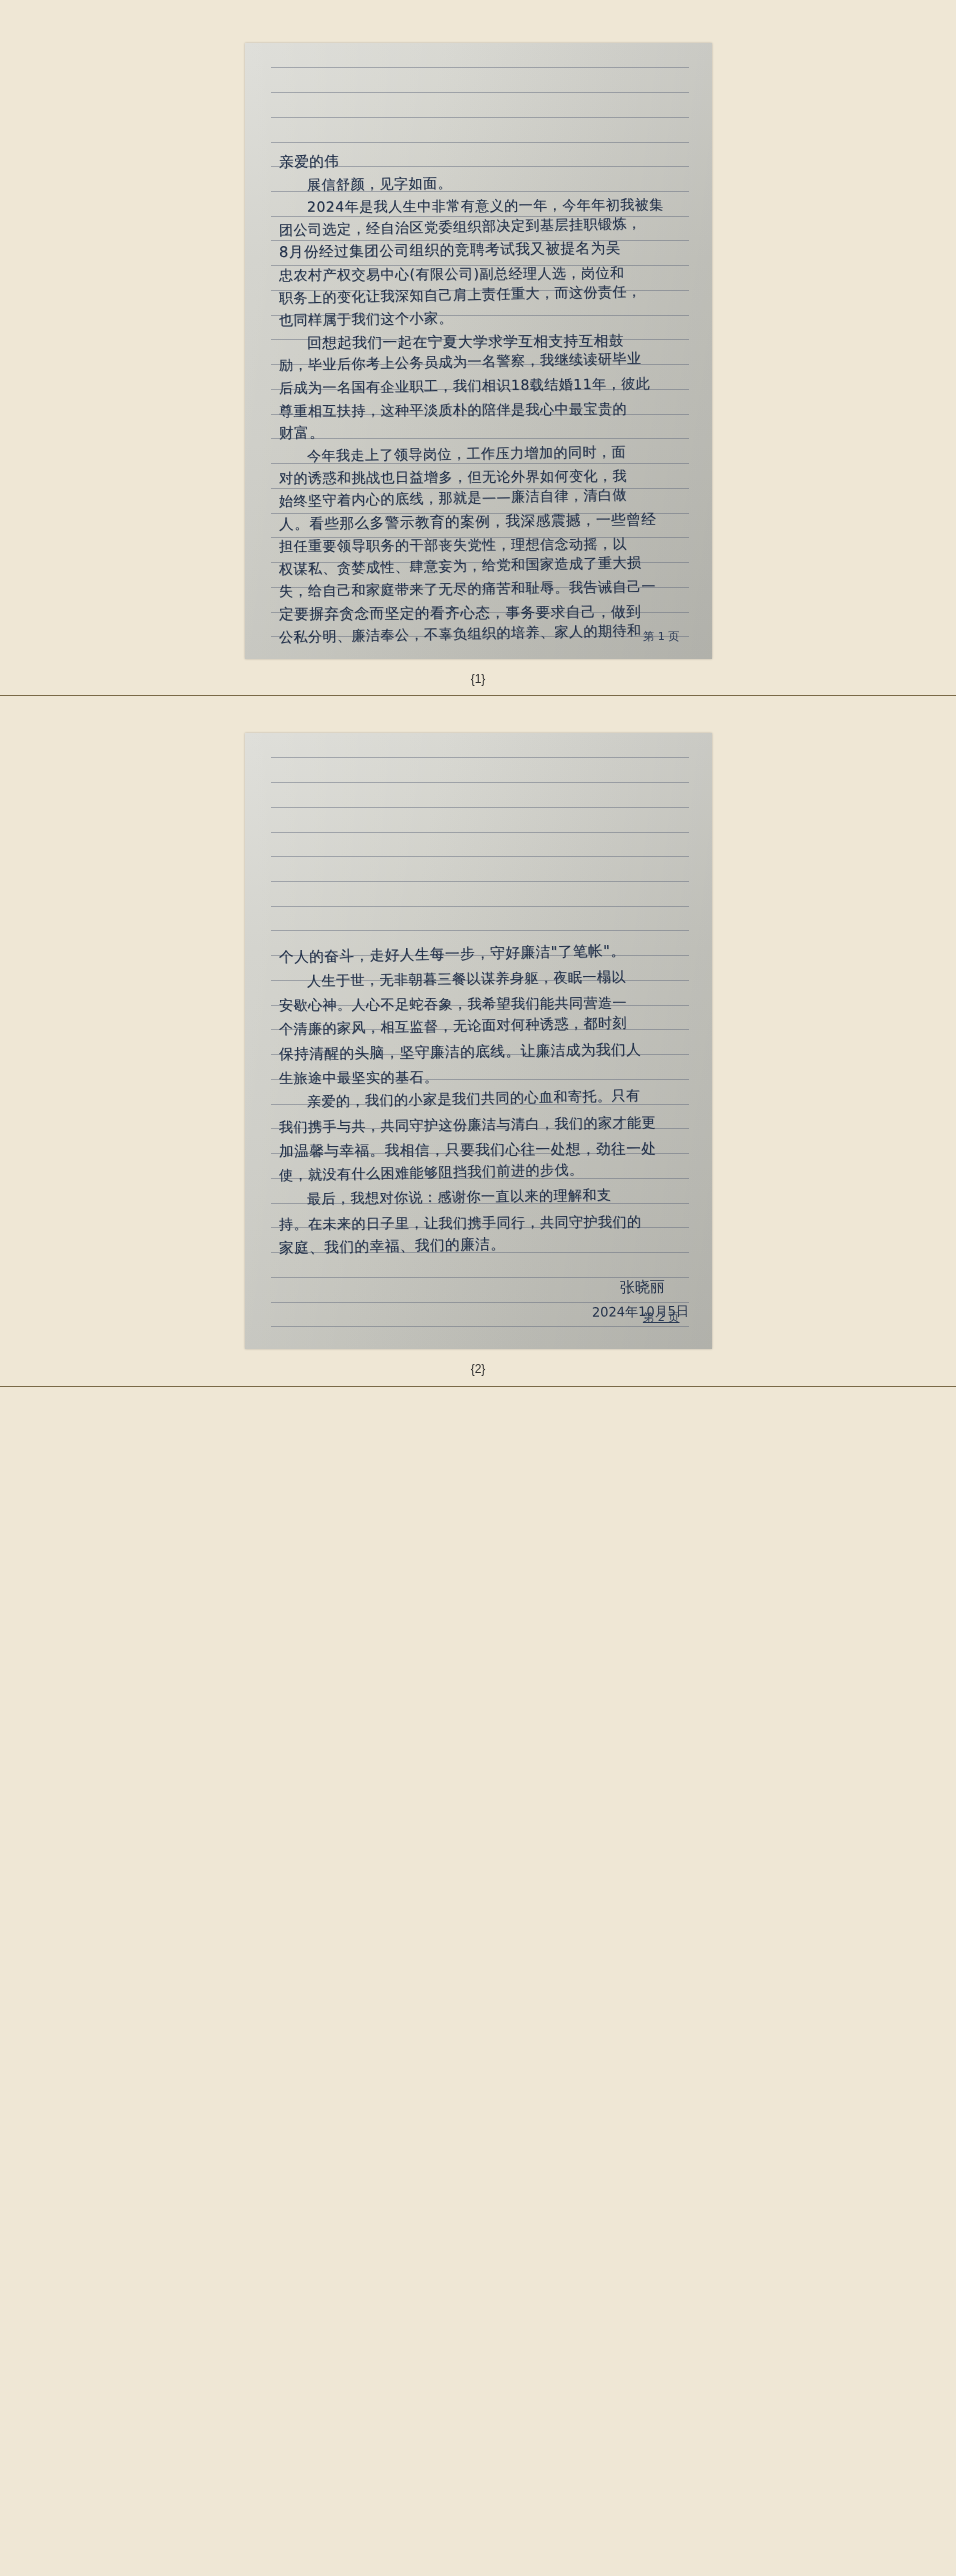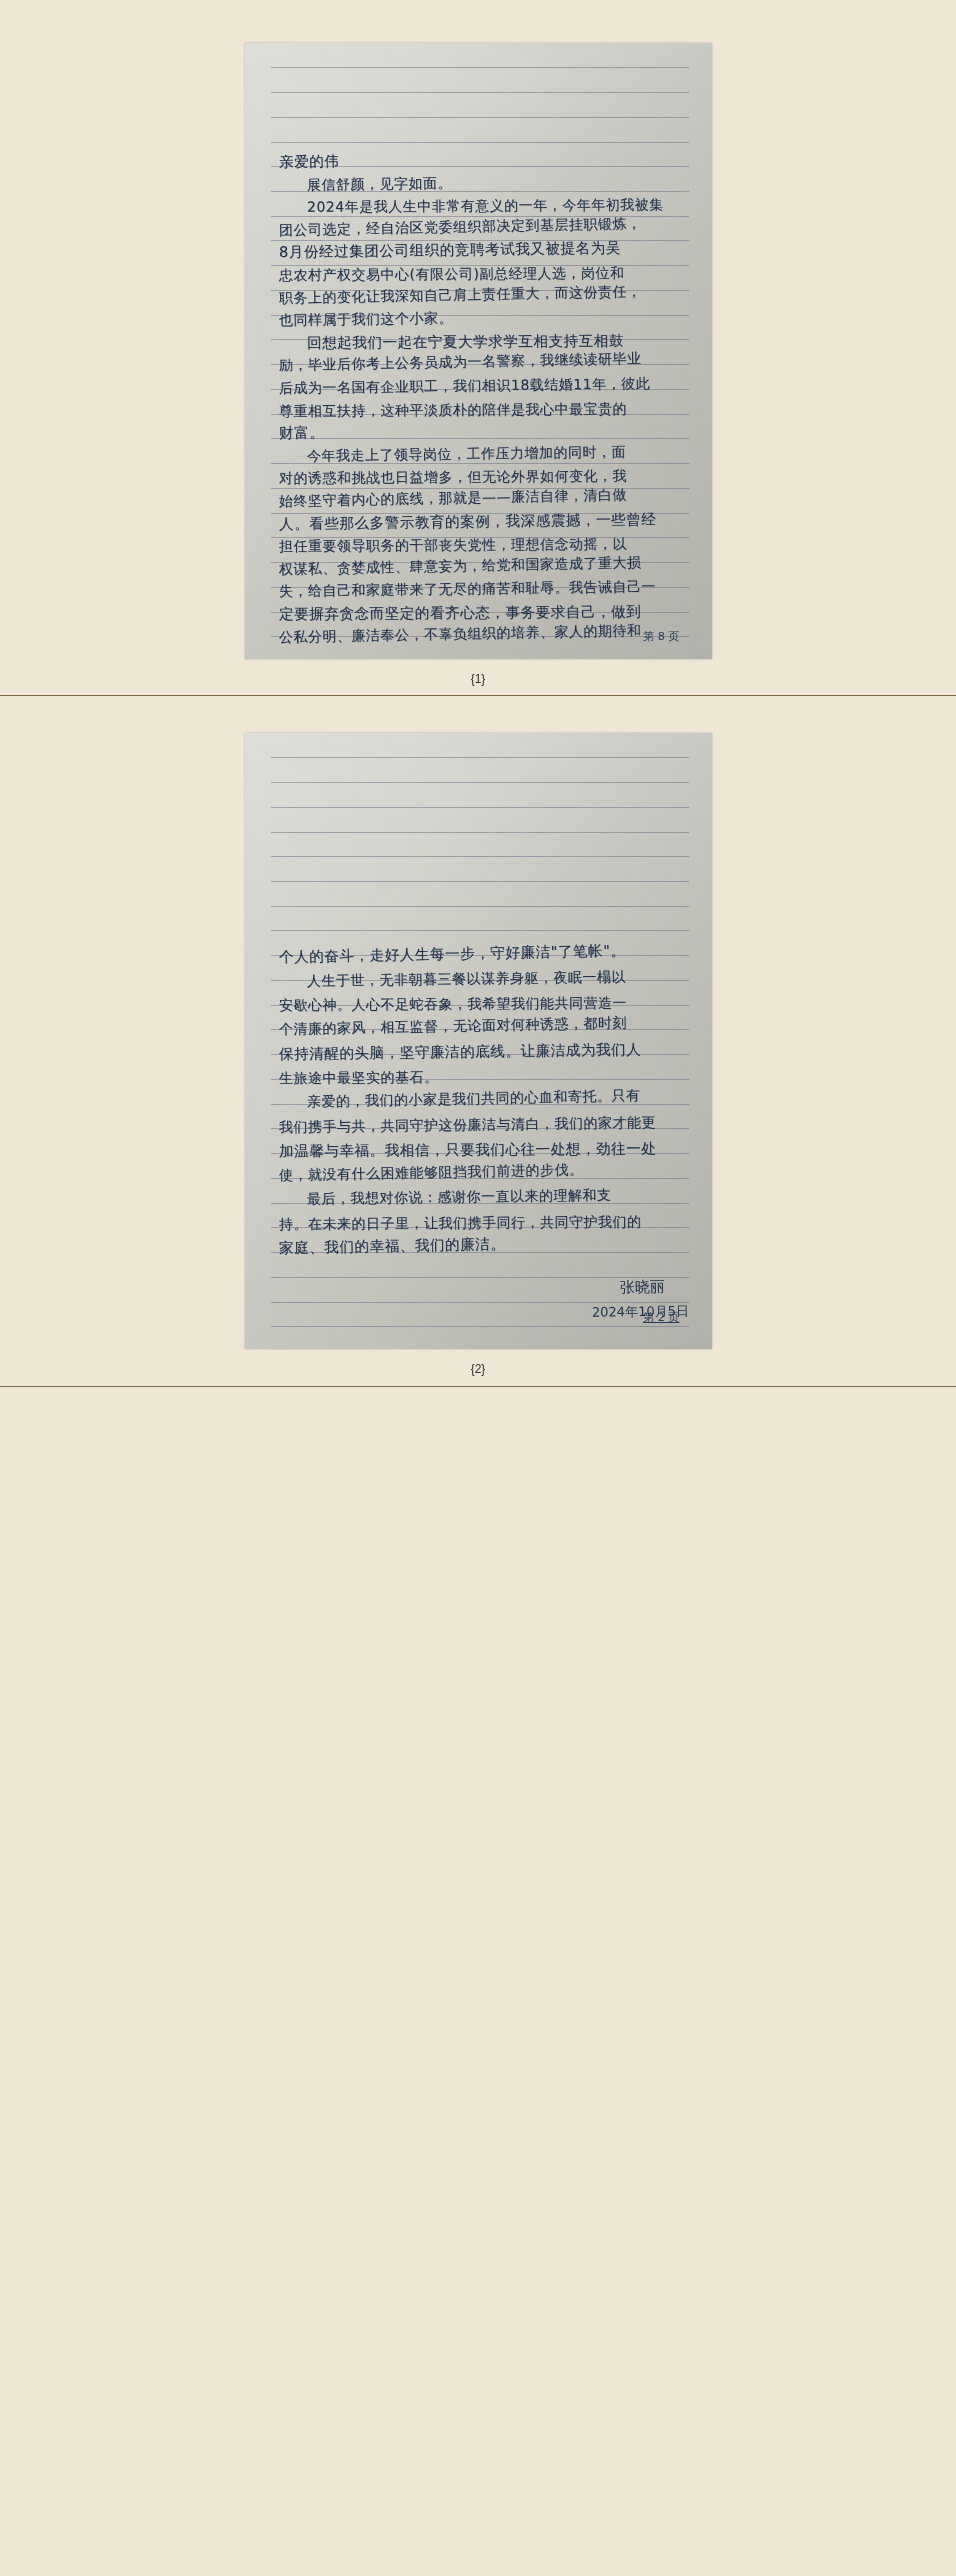--- a/index.html
+++ b/index.html
@@ -152,21 +152,21 @@
           <div class="hline ind1" style="top: 406px; transform: rotate(-0.75deg); font-size: 14px;">今年我走上了领导岗位，工作压力增加的同时，面</div>
           <div class="hline" style="top: 428px; transform: rotate(-0.4deg); font-size: 14px;">对的诱惑和挑战也日益增多，但无论外界如何变化，我</div>
           <div class="hline" style="top: 451px; transform: rotate(-1.1deg); font-size: 14px;">始终坚守着内心的底线，那就是——廉洁自律，清白做</div>
           <div class="hline" style="top: 474px; transform: rotate(-0.75deg); font-size: 14.6px;">人。看些那么多警示教育的案例，我深感震撼，一些曾经</div>
           <div class="hline" style="top: 496px; transform: rotate(-0.4deg); font-size: 14px;">担任重要领导职务的干部丧失党性，理想信念动摇，以</div>
           <div class="hline" style="top: 519px; transform: rotate(-1.1deg); font-size: 14px;">权谋私、贪婪成性、肆意妄为，给党和国家造成了重大损</div>
           <div class="hline" style="top: 541px; transform: rotate(-0.75deg); font-size: 14px;">失，给自己和家庭带来了无尽的痛苦和耻辱。我告诫自己一</div>
           <div class="hline" style="top: 564px; transform: rotate(-0.4deg); font-size: 14.6px;">定要摒弃贪念而坚定的看齐心态，事务要求自己，做到</div>
           <div class="hline" style="top: 587px; transform: rotate(-1.1deg); font-size: 14px;">公私分明、廉洁奉公，不辜负组织的培养、家人的期待和</div>
         </div>
-      <div class="pgnum" id="pg1" style="bottom: 15px;">第 8 页</div>
+      <div class="pgnum" id="pg1" style="bottom: 15px;">第 1 页</div>
     </div>
     <div class="cap-pad">
       <div class="caption">{1}</div>
     </div>
   </div>
 
   <div class="divider"></div>
   <div class="gap"></div>
 
   <div class="sheet-block">

